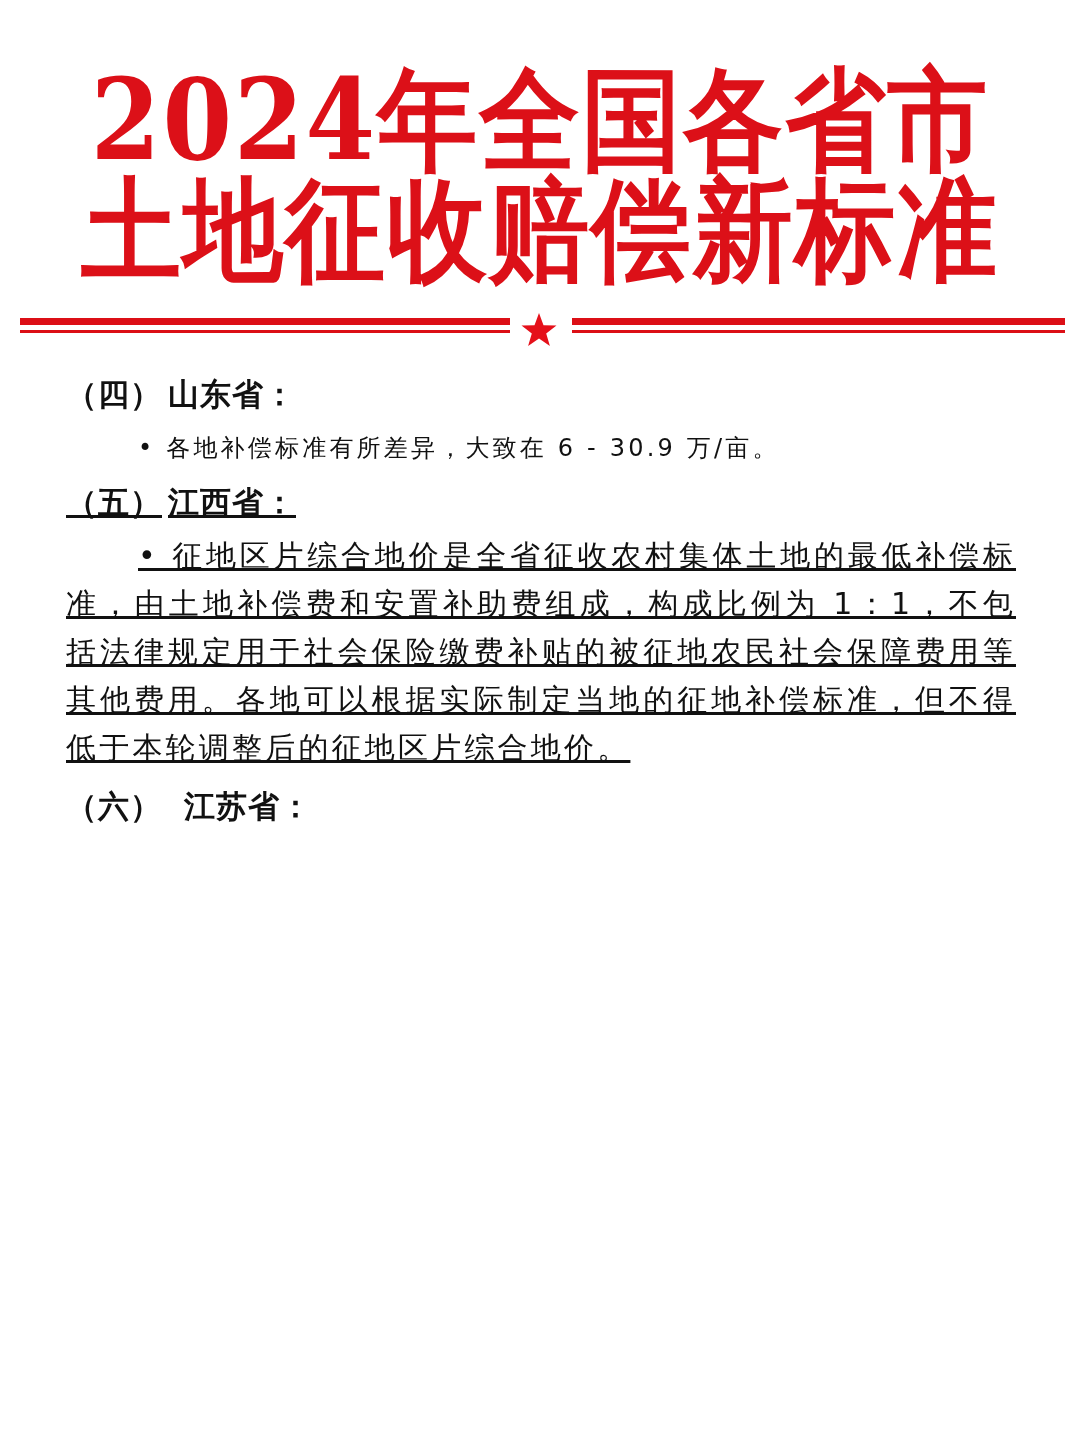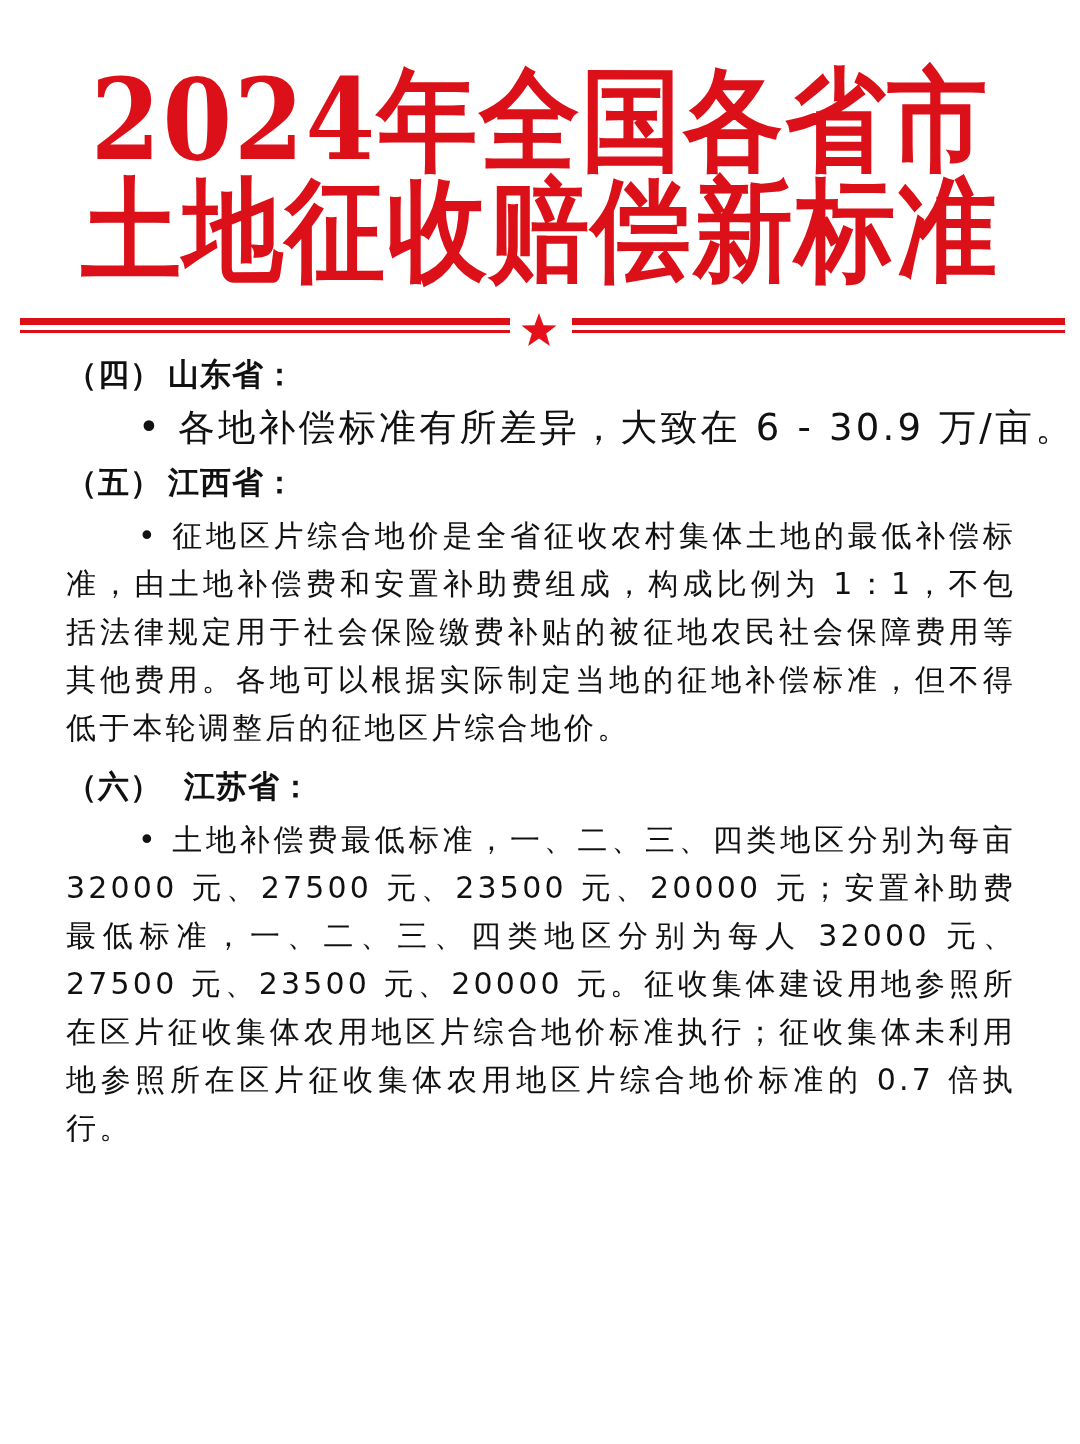--- a/index.html
+++ b/index.html
@@ -50,21 +50,21 @@
     .star {
       position: absolute;
       left: 520px;
       top: 0;
       width: 38px;
       height: 36px;
     }
 
     .content {
       position: absolute;
-      top: 352px;
+      top: 372px;
       left: 66px;
       width: 950px;
     }
     .heading {
       font-weight: bold;
       font-size: 31px;
       line-height: 44px;
       margin: 0 0 8px 0;
       letter-spacing: 1px;
     }
@@ -72,29 +72,29 @@
     .heading.wide .num { margin-right: 22px; }
     .para {
       font-size: 30px;
       line-height: 48px;
       letter-spacing: 3.2px;
       text-align: justify;
       margin: 0 0 10px 0;
     }
     .para.indent { text-indent: 72px; }
     .bullet-line {
-      font-size: 37px;
+      font-size: 24px;
       line-height: 48px;
       letter-spacing: 3.2px;
       padding-left: 72px;
       margin: 0 0 8px 0;
       white-space: nowrap;
     }
     .sec-4 { margin-top: 0; }
-    .sec-5 { margin-top: 4px; }
+    .sec-5 { margin-top: 4px; text-decoration: underline; }
     .sec-6 { margin-top: 12px; }
   </style>
 </head>
 <body>
 
 <div class="title line1">2024年全国各省市</div>
 <div class="title line2">土地征收赔偿新标准</div>
 
 <div class="divider">
   <div class="rule thick left"></div>
@@ -119,16 +119,15 @@
     <div class="heading">
       <span class="num">（五）</span><span>江西省：</span>
     </div>
     <p class="para indent">• 征地区片综合地价是全省征收农村集体土地的最低补偿标准，由土地补偿费和安置补助费组成，构成比例为 1：1，不包括法律规定用于社会保险缴费补贴的被征地农民社会保障费用等其他费用。各地可以根据实际制定当地的征地补偿标准，但不得低于本轮调整后的征地区片综合地价。</p>
   </section>
 
   <section class="sec-6">
     <div class="heading wide">
       <span class="num">（六）</span><span>江苏省：</span>
     </div>
-    <p class="para indent">• 土地补偿费最低标准，一、二、三、四类地区分别为每亩 32000 元、27500 元、23500 元、20000 元；安置补助费最低标准，一、二、三、四类地区分别为每人 32000 元、27500 元、23500 元、20000 元。征收集体建设用地参照所在区片征收集体农用地区片综合地价标准执行；征收集体未利用地参照所在区片征收集体农用地区片综合地价标准的 0.7 倍执行。</p>
   </section>
 
 </div>
 
 </body></html>

